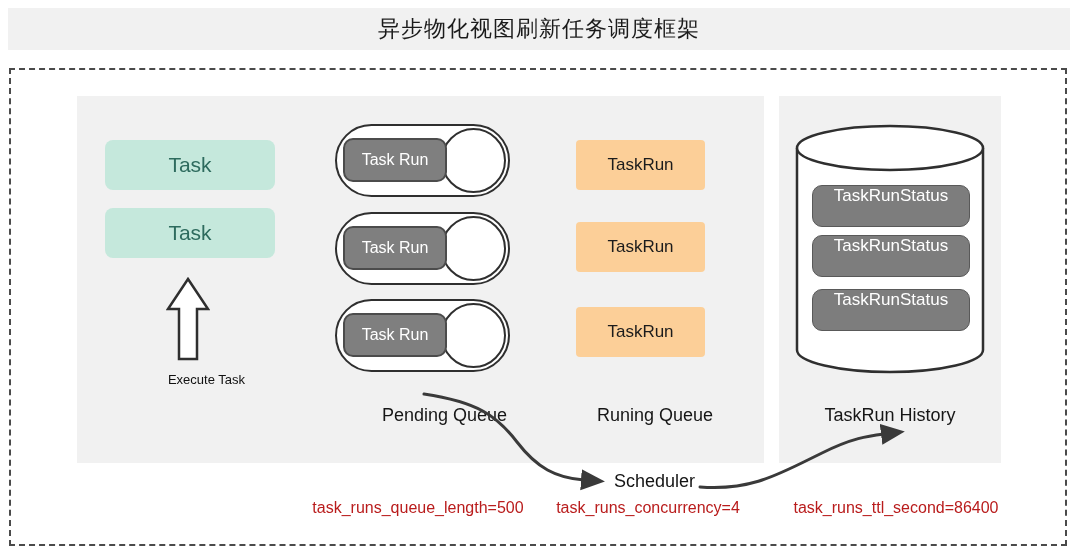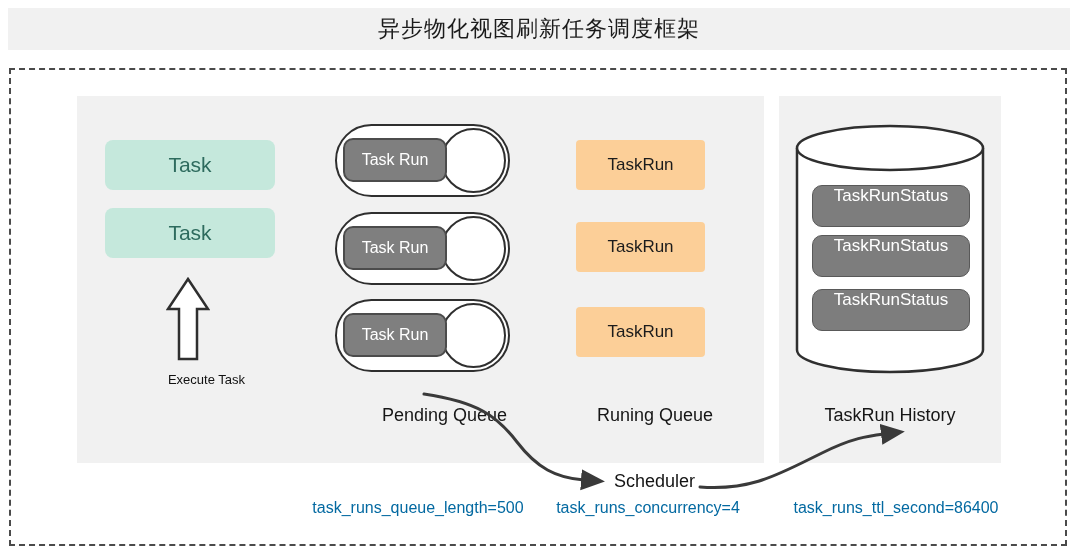--- a/index.html
+++ b/index.html
@@ -134,21 +134,21 @@
     text-align: center;
     font-size: 18px;
     color: #141414;
   }
   .param {
     position: absolute;
     top: 498px;
     width: 240px;
     text-align: center;
     font-size: 16px;
-    color: #0369a1;
+    color: #b91c1c;
     line-height: 20px;
   }
   .param.pa1 { left: 298px; }
   .param.pa2 { left: 528px; }
   .param.pa3 { left: 776px; }
 </style>
 </head>
 <body>
 
 <div class="screen">

